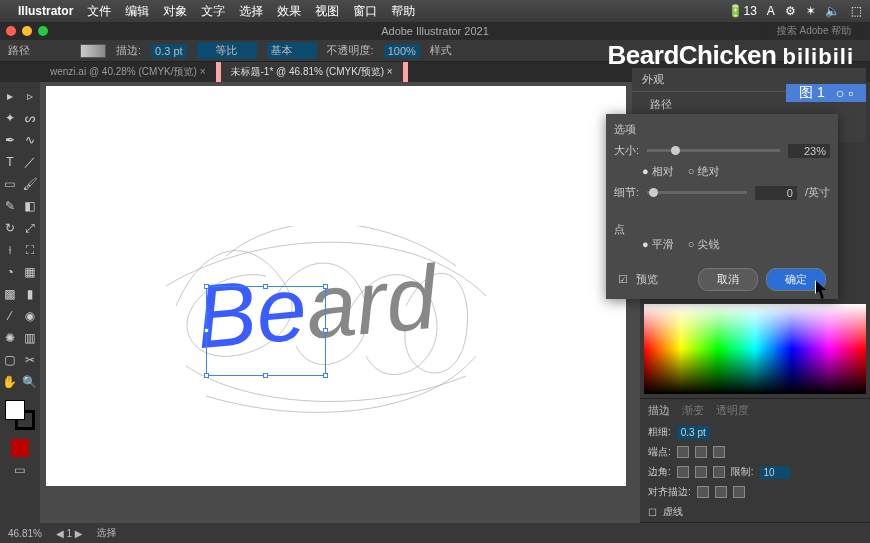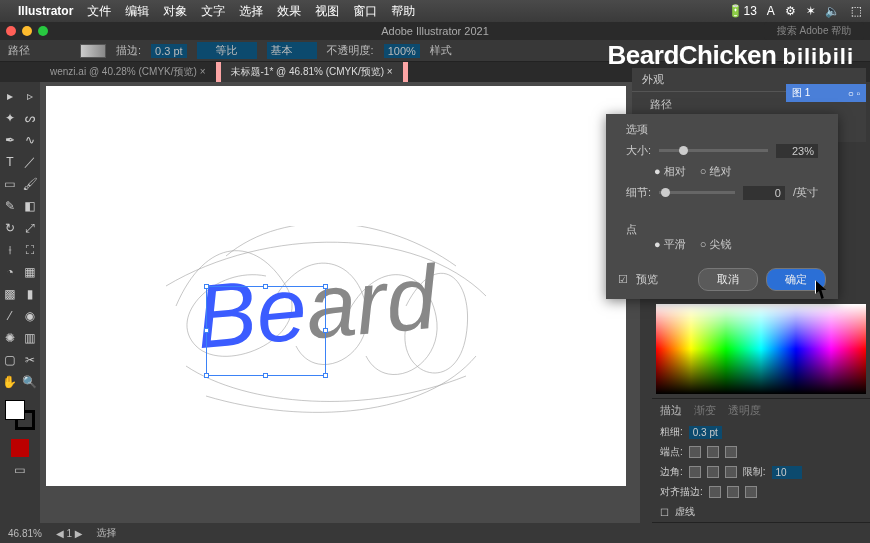--- a/index.html
+++ b/index.html
@@ -41,35 +41,35 @@
 .sketch-text .gray { color:#888; }
 .scribble { position:absolute; width:320px; height:200px; top:140px; left:120px; }
 .selection { position:absolute; border:1px solid #3b82f6; width:120px; height:90px; top:200px; left:160px;}
 .selection .handle{position:absolute;width:5px;height:5px;background:#fff;border:1px solid #3b82f6;}
 .h-tl{top:-3px;left:-3px;}.h-tr{top:-3px;right:-3px;}.h-bl{bottom:-3px;left:-3px;}.h-br{bottom:-3px;right:-3px;}
 .h-tm{top:-3px;left:50%;margin-left:-3px;}.h-bm{bottom:-3px;left:50%;margin-left:-3px;}
 .h-ml{top:50%;left:-3px;margin-top:-3px;}.h-mr{top:50%;right:-3px;margin-top:-3px;}
 
 
 .right-col { width:230px; background:#383838; display:flex; flex-direction:column;}
-.panel { border-bottom:1px solid #222;margin-left:12px;}
+.panel { border-bottom:1px solid #222;}
 .panel-head { padding:4px 8px; color:#bbb; font-size:11px; display:flex; gap:12px;}
 
 .color-spectrum { height:90px; background: linear-gradient(to bottom, rgba(255,255,255,1) 0%, rgba(255,255,255,0) 50%, rgba(0,0,0,1) 100%), linear-gradient(to right, #ff0000,#ffff00,#00ff00,#00ffff,#0000ff,#ff00ff,#ff0000); margin:4px;}
 
 
 .appearance-panel { position:absolute; top:68px; right:4px; width:234px; background:#3e3e3e; font-size:11px; }
 .appearance-panel .head { padding:4px 10px; color:#ccc; border-bottom:1px solid #555;}
 .appearance-panel .row { padding:5px 18px; color:#ccc;}
-.layer-line { position:absolute; top:84px; right:4px; width:80px; height:18px; background:#4a7fd8; display:flex; align-items:center; padding:0 6px; font-size:10px; color:#fff;}
+.layer-line { position:absolute; top:84px; right:4px; width:80px; height:18px; background:#4a7fd8; display:flex; align-items:center; padding:0 13px; font-size:14px; color:#fff;}
 
 
 .dialog { position:absolute; top:114px; right:32px; width:232px; background:#4a4a4a; box-shadow:0 2px 12px rgba(0,0,0,.5); font-size:11px; color:#ccc;}
 .dialog .title { background:#6a6a6a; text-align:center; padding:4px; color:#eee; border:1px solid #888;}
-.dialog .section { padding:8px 20px;}
+.dialog .section { padding:8px 8px;}
 .dialog .label-row { display:flex; align-items:center; gap:8px; margin:6px 0;}
 .slider { flex:1; height:3px; background:#666; position:relative;}
 .slider .thumb{ width:9px;height:9px;background:#ccc;border-radius:50%; position:absolute; top:-3px;}
 .readout { width:42px; background:#333; padding:1px 4px; text-align:right;}
 .radio { display:flex; gap:14px; margin-left:28px;}
 .radio span::before{content:"○ "; }
 .radio span.sel::before{content:"● "; color:#ddd;}
 .dialog-buttons { display:flex; gap:8px; padding:8px 12px; align-items:center;}
 .btn { padding:3px 18px; border-radius:10px; font-size:11px; background:#5a5a5a; color:#eee; border:1px solid #777;}
 .btn.primary { background:#2b6fd6;}

